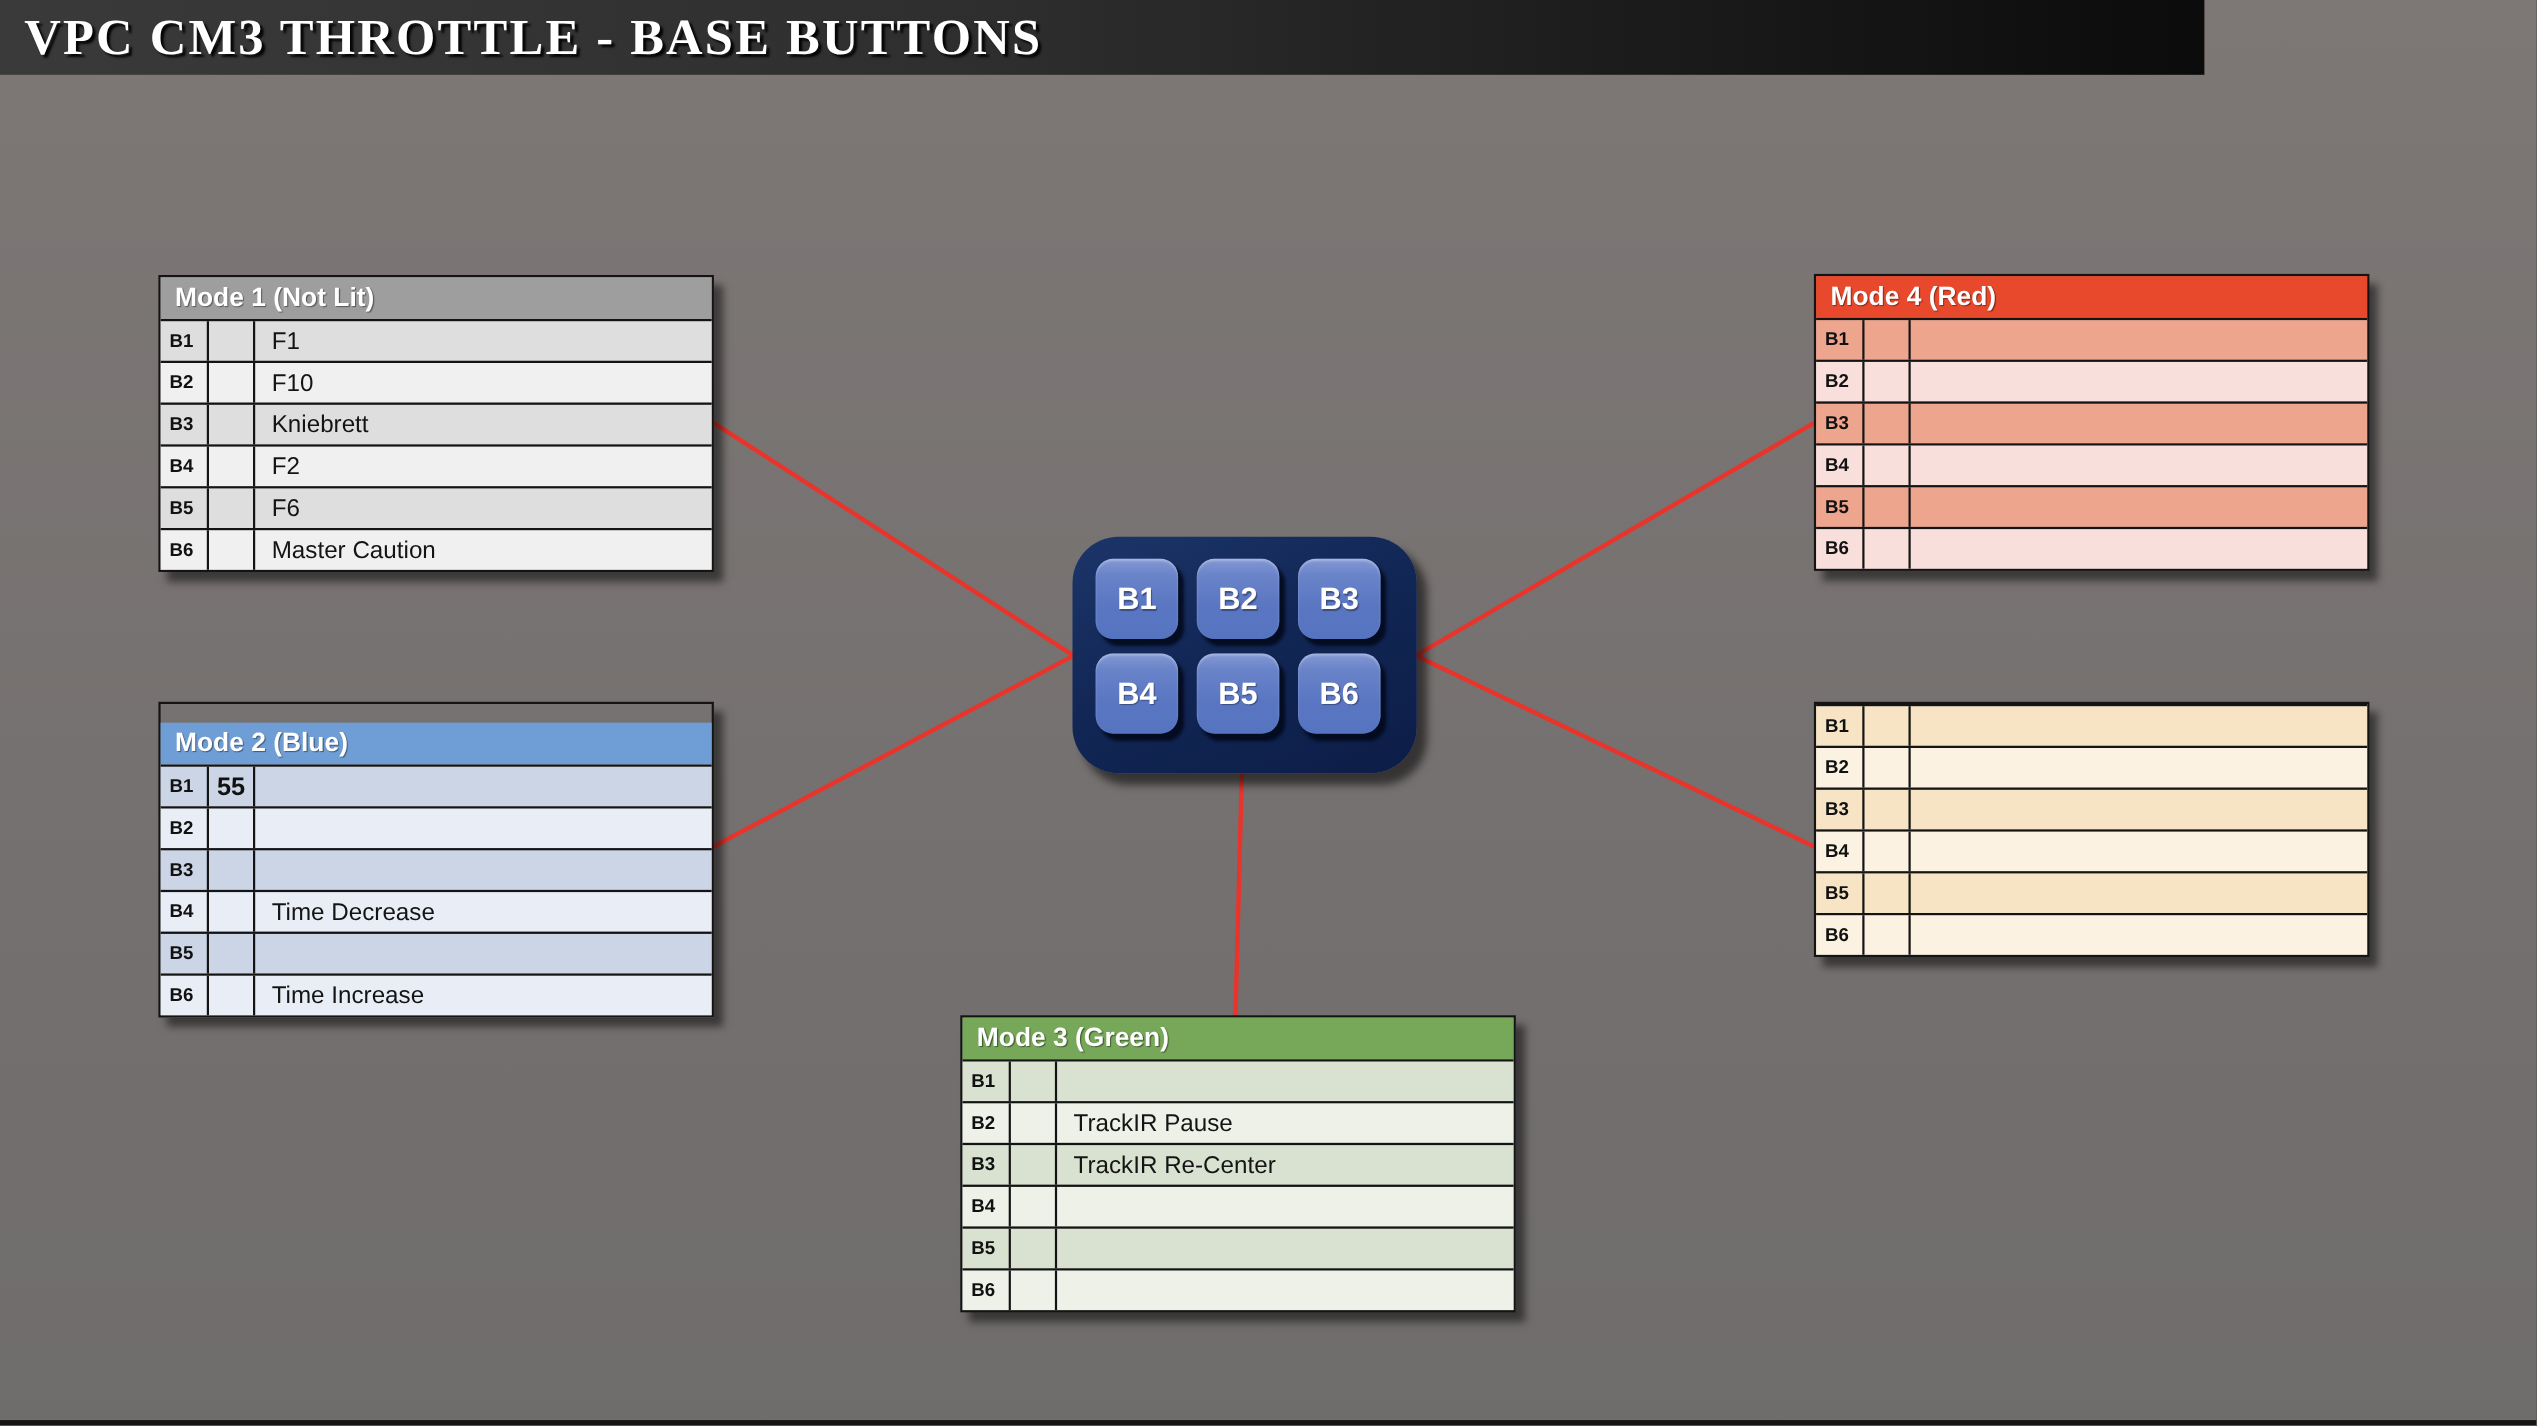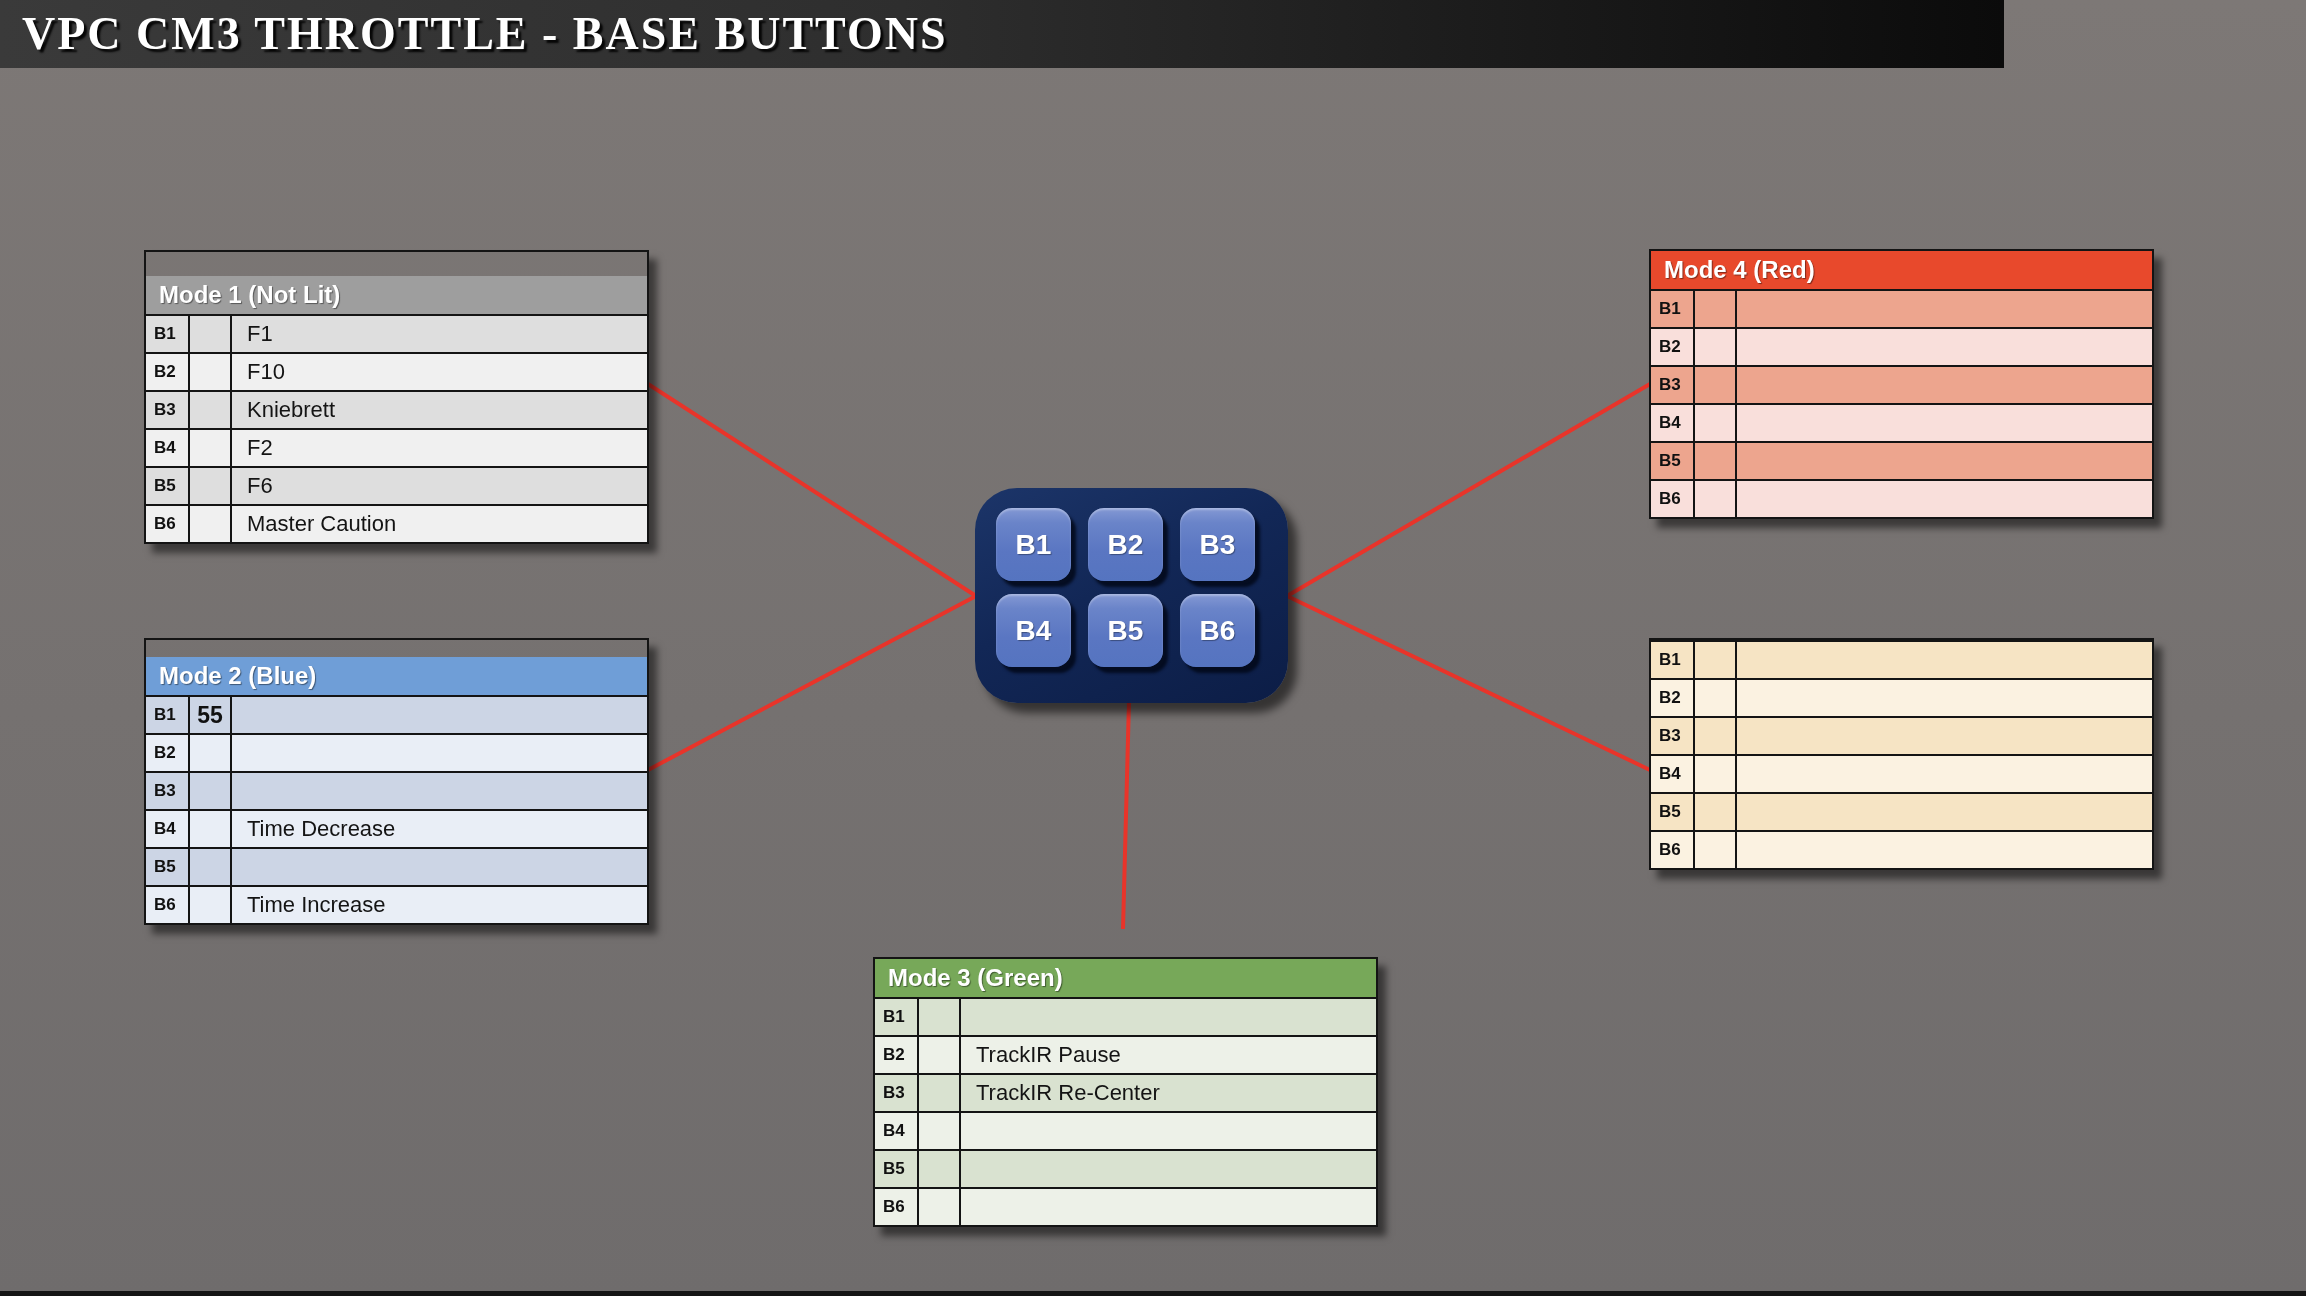--- a/index.html
+++ b/index.html
@@ -91,30 +91,30 @@
   }
   .c3 {
     flex: 1;
     padding-left: 15px;
     font-size: 22px;
     color: #141414;
   }
 
   
   .m1 { left: 144px; top: 250px; }
-  .m1 .mt-header { background: #9e9e9e; margin-top: 24px; }
+  .m1 .mt-header { background: #9e9e9e; }
   .m1 .r-odd  { background: #dedede; }
   .m1 .r-even { background: #f0f0f0; }
 
   .m2 { left: 144px; top: 638px; }
   .m2 .mt-header { background: #6f9ed7; margin-top: 17px; }
   .m2 .r-odd  { background: #ccd5e5; }
   .m2 .r-even { background: #e9eef6; }
 
-  .m3 { left: 873px; top: 957px; text-align: center; }
+  .m3 { left: 873px; top: 923px; text-align: center; }
   .m3 .mt-header { background: #77a859; }
   .m3 .r-odd  { background: #d9e2d0; }
   .m3 .r-even { background: #edf1e8; }
 
   .m4 { left: 1649px; top: 249px; }
   .m4 .mt-header { background: #e8492c; }
   .m4 .r-odd  { background: #eda58e; }
   .m4 .r-even { background: #f9dfdb; }
 
   .m5 { left: 1649px; top: 638px; }

